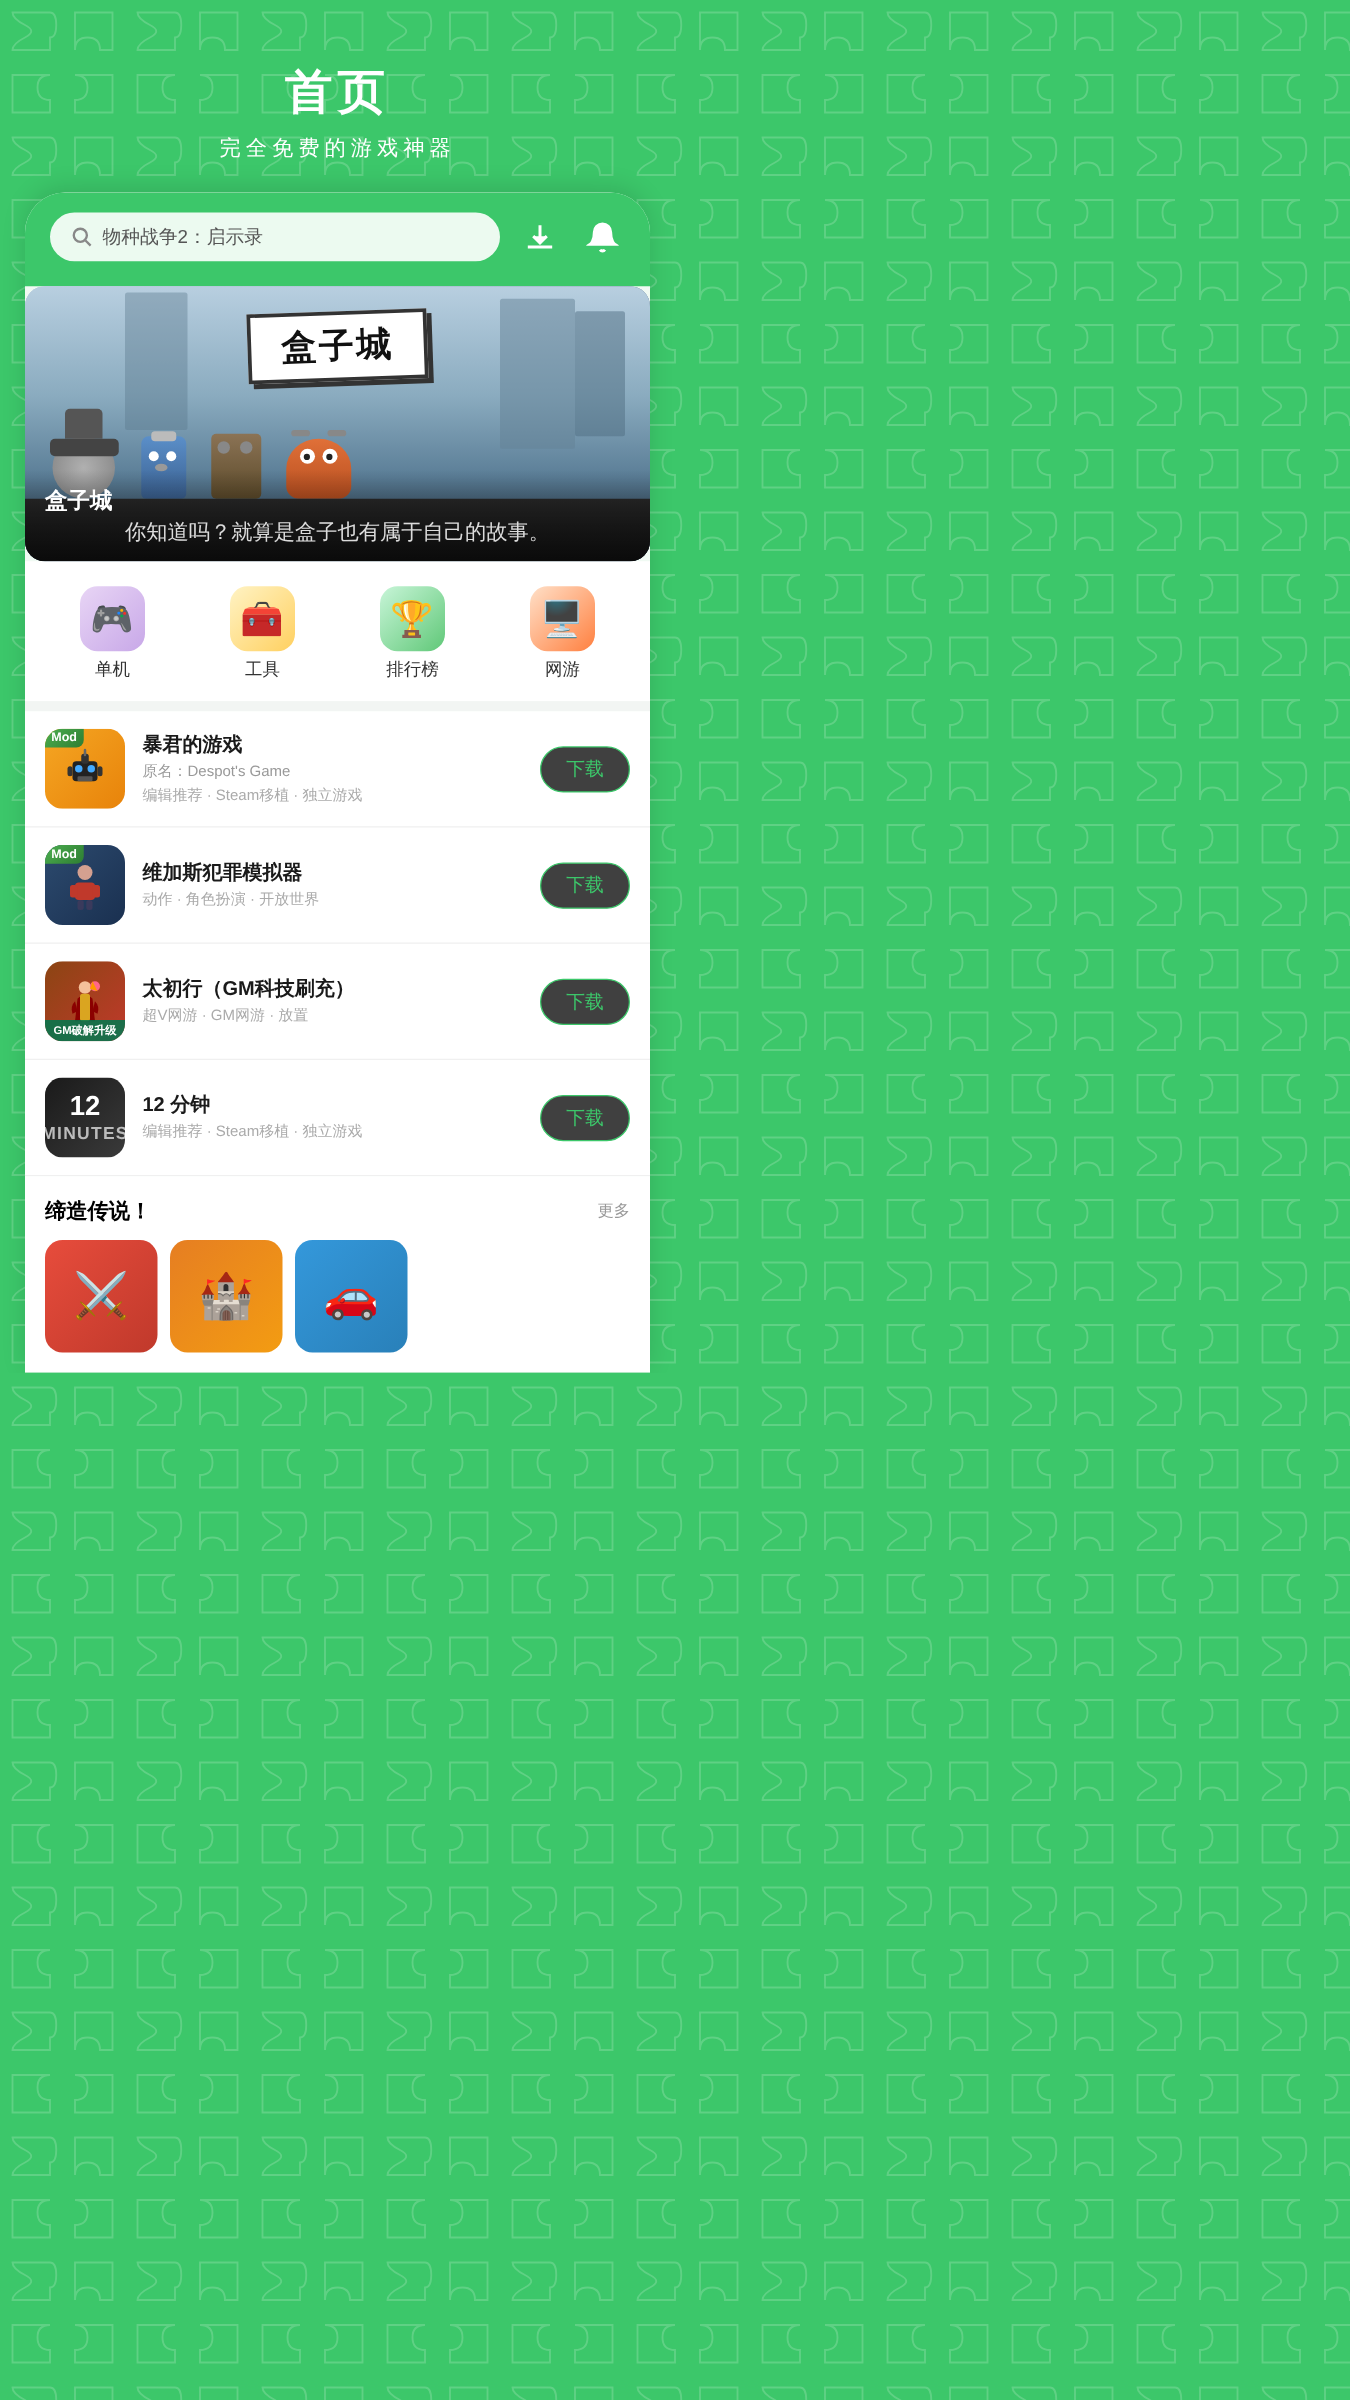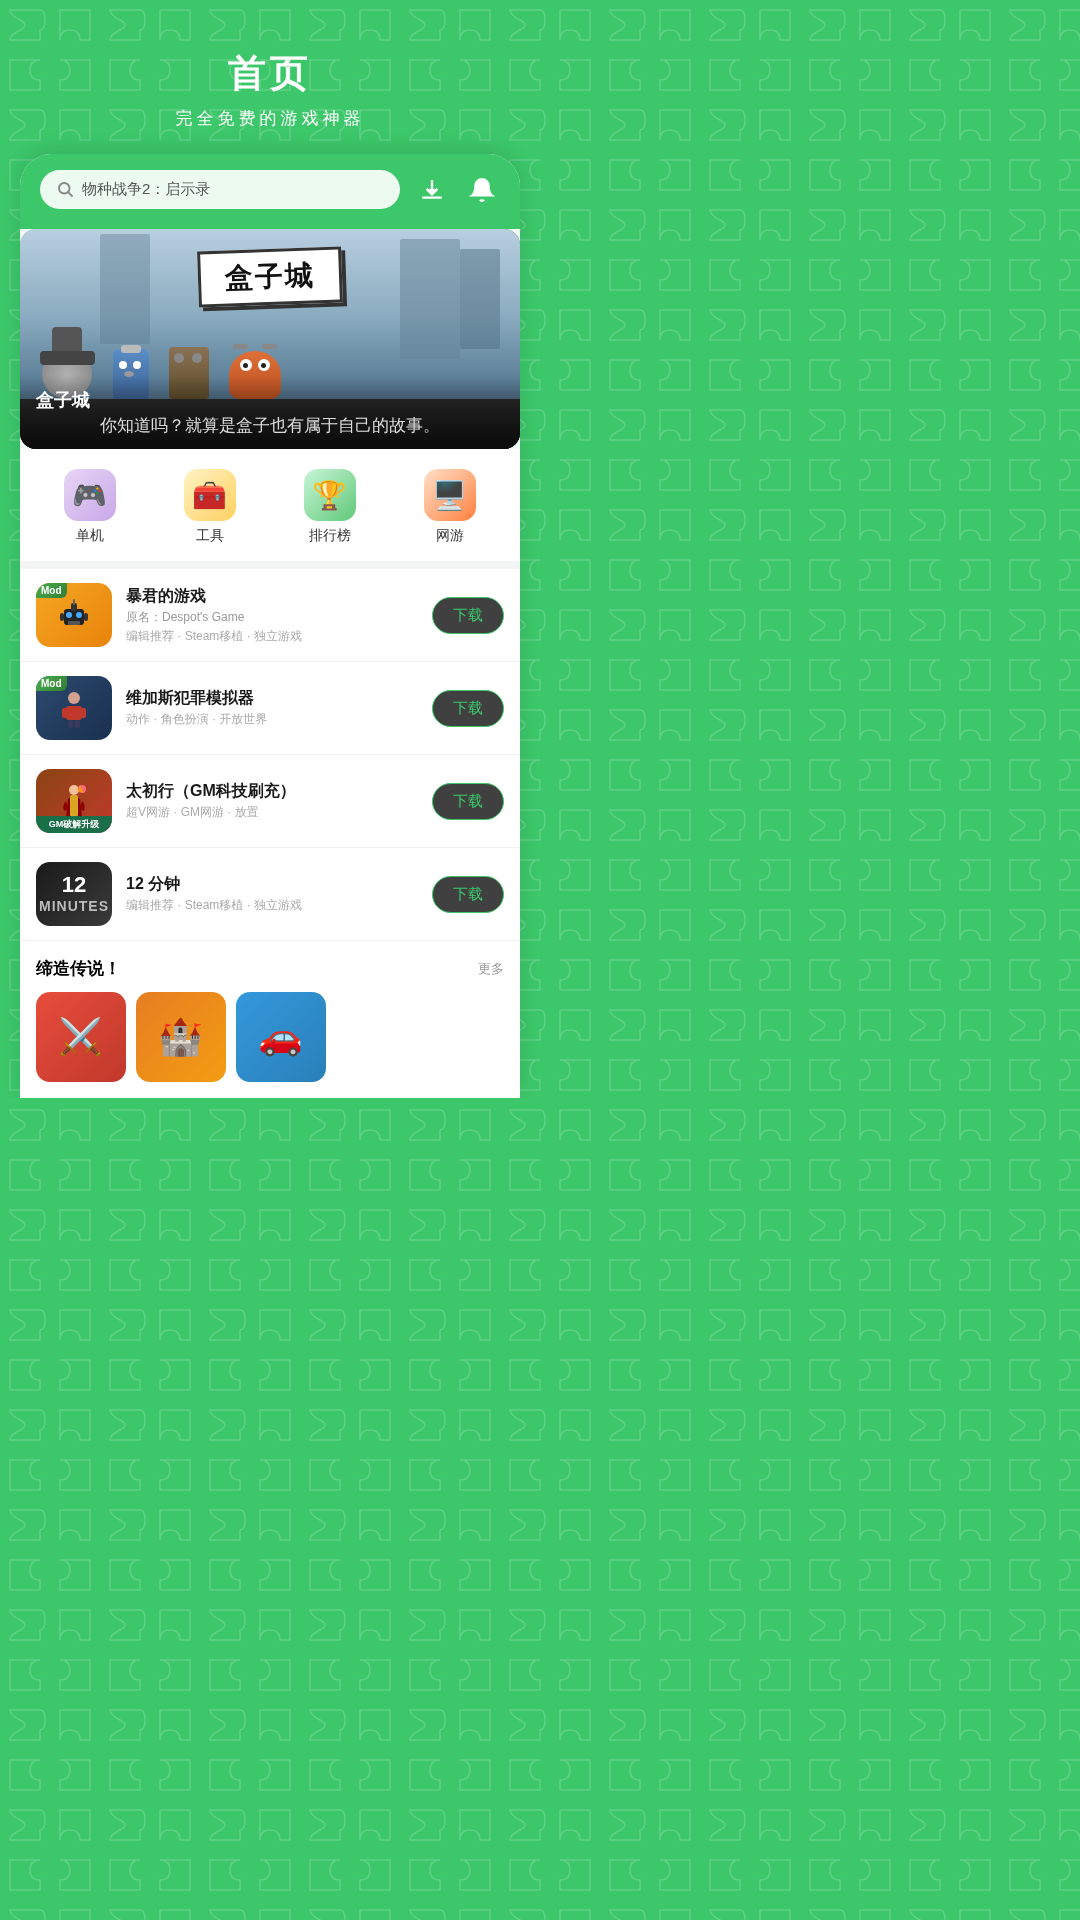--- a/index.html
+++ b/index.html
@@ -195,21 +195,21 @@
 
     .game-item {
       display: flex;
       align-items: center;
       padding: 14px 16px;
       border-bottom: 1px solid #f0f0f0;
       gap: 14px;
     }
 
     .game-icon {
-      width: 76px;
+      width: 64px;
       height: 64px;
       border-radius: 14px;
       flex-shrink: 0;
       overflow: hidden;
       position: relative;
     }
 
     .game-icon-img {
       width: 100%;
       height: 100%;

